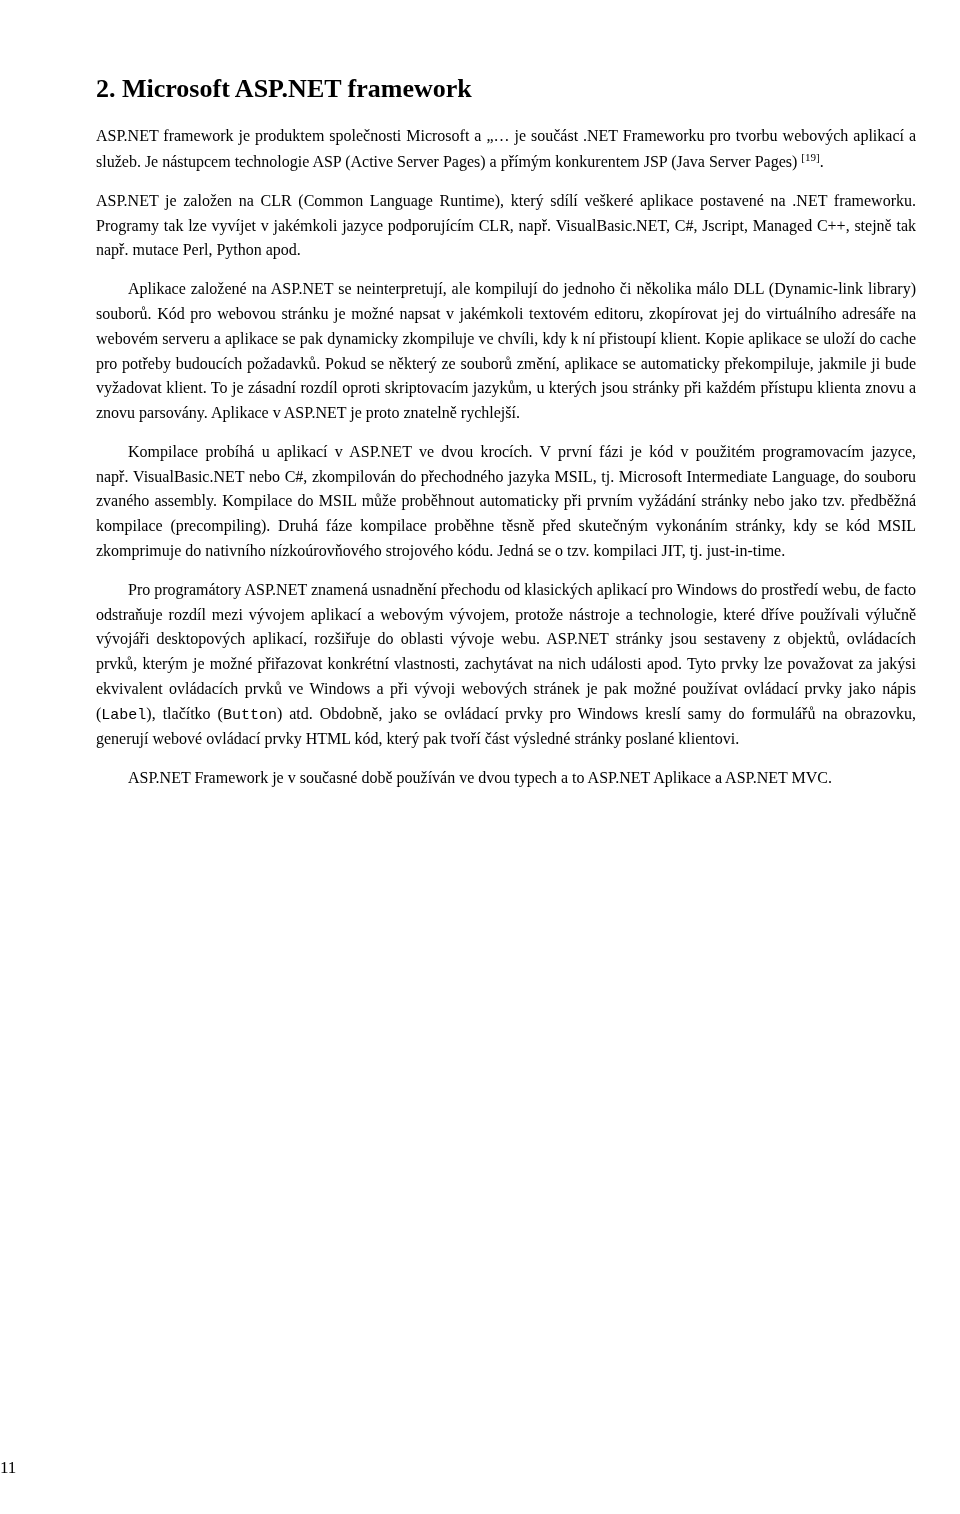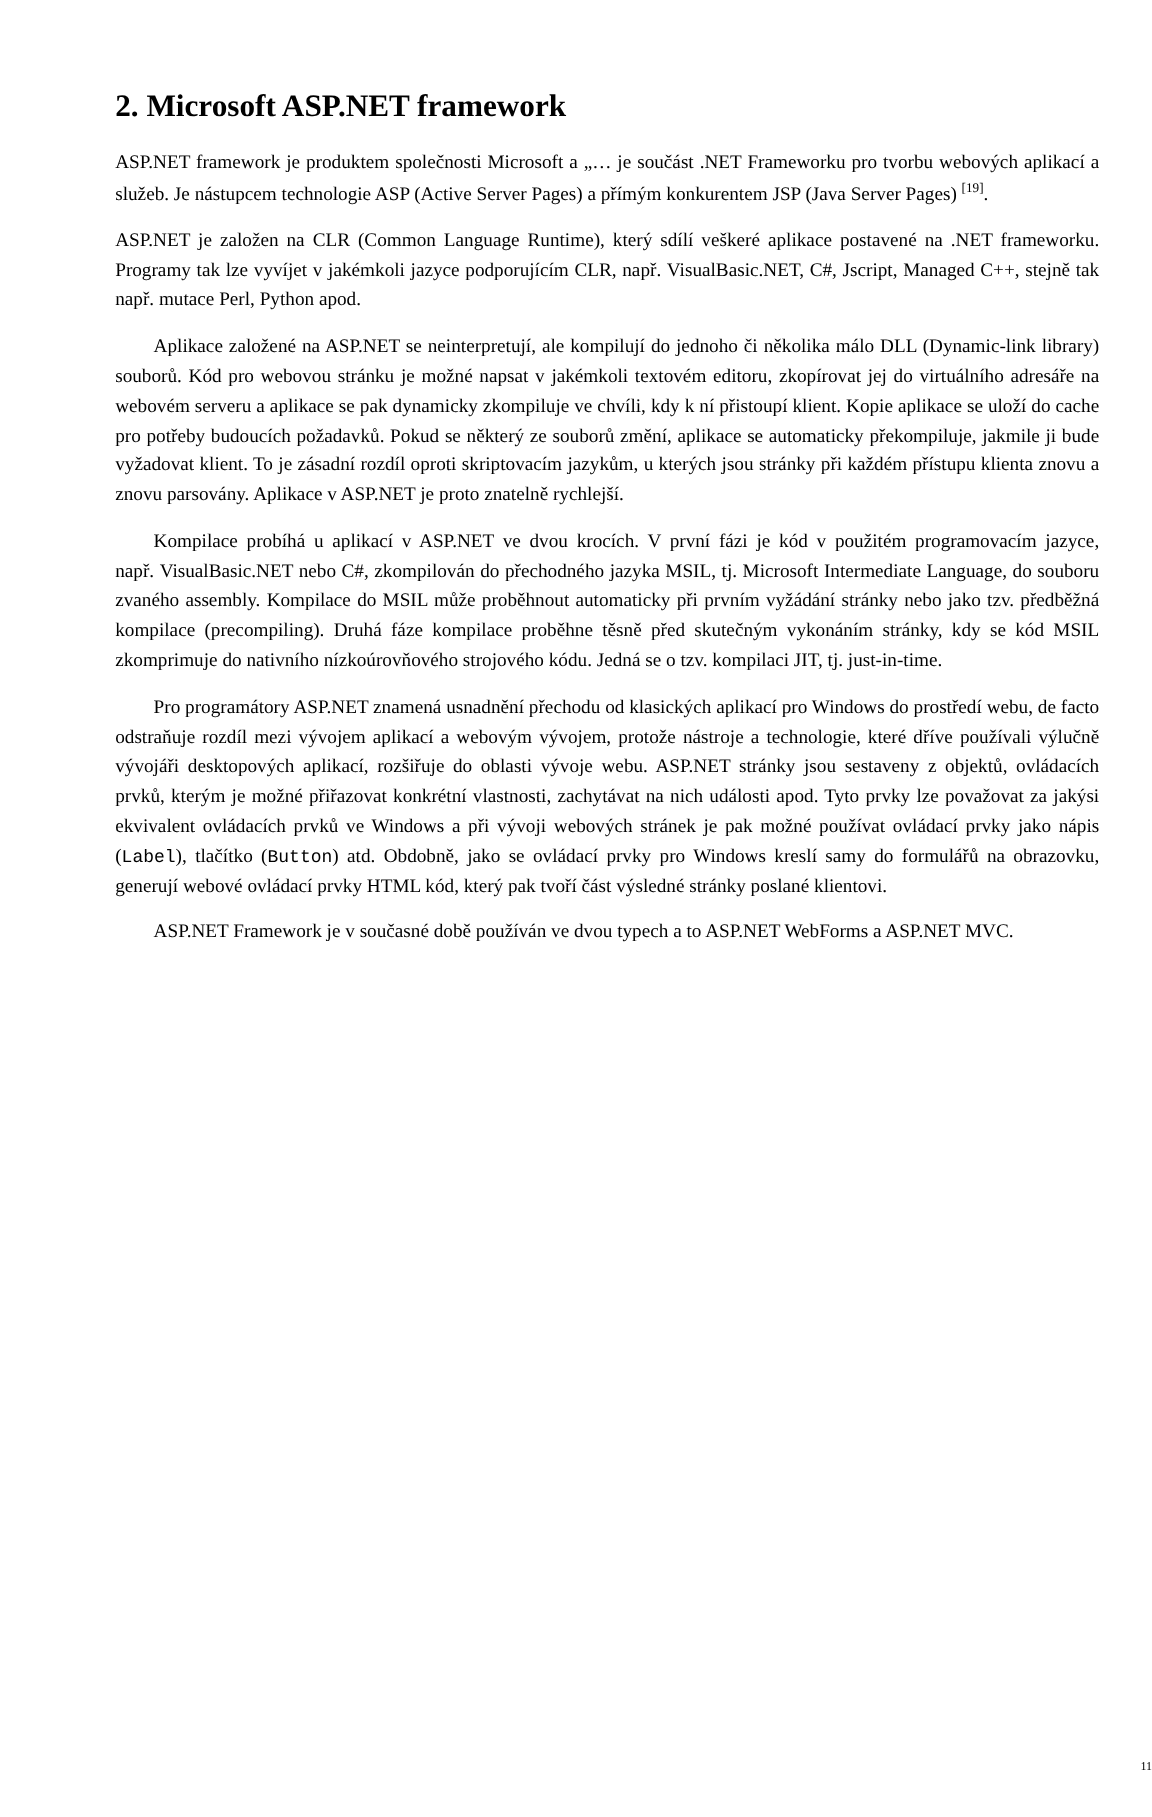--- a/index.html
+++ b/index.html
@@ -36,22 +36,22 @@
       text-indent: 2em;
     }
     p.no-indent {
       text-indent: 0;
     }
     .page-number {
       position: absolute;
       bottom: 36px;
       left: 0;
       right: 0;
-      text-align: right;
-      font-size: 10px;
+      text-align: left;
+      font-size: 17px;
     }
     code, .code {
       font-family: "Courier New", Courier, monospace;
       font-size: 15px;
       margin-top: 45px;
     }
     sup {
       font-size: 11px;
       vertical-align: super;
     }
@@ -77,18 +77,18 @@
 
   <p>
     Kompilace probíhá u aplikací v ASP.NET ve dvou krocích. V první fázi je kód v použitém programovacím jazyce, např.&nbsp;VisualBasic.NET nebo C#, zkompilován do přechodného jazyka MSIL, tj.&nbsp;Microsoft Intermediate Language, do souboru zvaného assembly. Kompilace do MSIL může proběhnout automaticky při prvním vyžádání stránky nebo jako tzv.&nbsp;předběžná kompilace (precompiling). Druhá fáze kompilace proběhne těsně před skutečným vykonáním stránky, kdy se kód MSIL zkomprimuje do nativního nízkoúrovňového strojového kódu. Jedná se o tzv.&nbsp;kompilaci JIT, tj.&nbsp;just-in-time.
   </p>
 
   <p>
     Pro programátory ASP.NET znamená usnadnění přechodu od klasických aplikací pro Windows do prostředí webu, de facto odstraňuje rozdíl mezi vývojem aplikací a webovým vývojem, protože nástroje a technologie, které dříve používali výlučně vývojáři desktopových aplikací, rozšiřuje do oblasti vývoje webu. ASP.NET stránky jsou sestaveny z objektů, ovládacích prvků, kterým je možné přiřazovat konkrétní vlastnosti, zachytávat na nich události apod. Tyto prvky lze považovat za jakýsi ekvivalent ovládacích prvků ve Windows a při vývoji webových stránek je pak možné používat ovládací prvky jako nápis (<span class="code">Label</span>), tlačítko (<span class="code">Button</span>) atd. Obdobně, jako se ovládací prvky pro Windows kreslí samy do formulářů na obrazovku, generují webové ovládací prvky HTML kód, který pak tvoří část výsledné stránky poslané klientovi.
   </p>
 
   <p>
-    ASP.NET Framework je v současné době používán ve dvou typech a to ASP.NET WebForms a ASP.NET MVC.
+    ASP.NET Framework je v současné době používán ve dvou typech a to ASP.NET Aplikace a ASP.NET MVC.
   </p>
 
   <div class="page-number">11</div>
 
 </div>
 
 </body></html>

